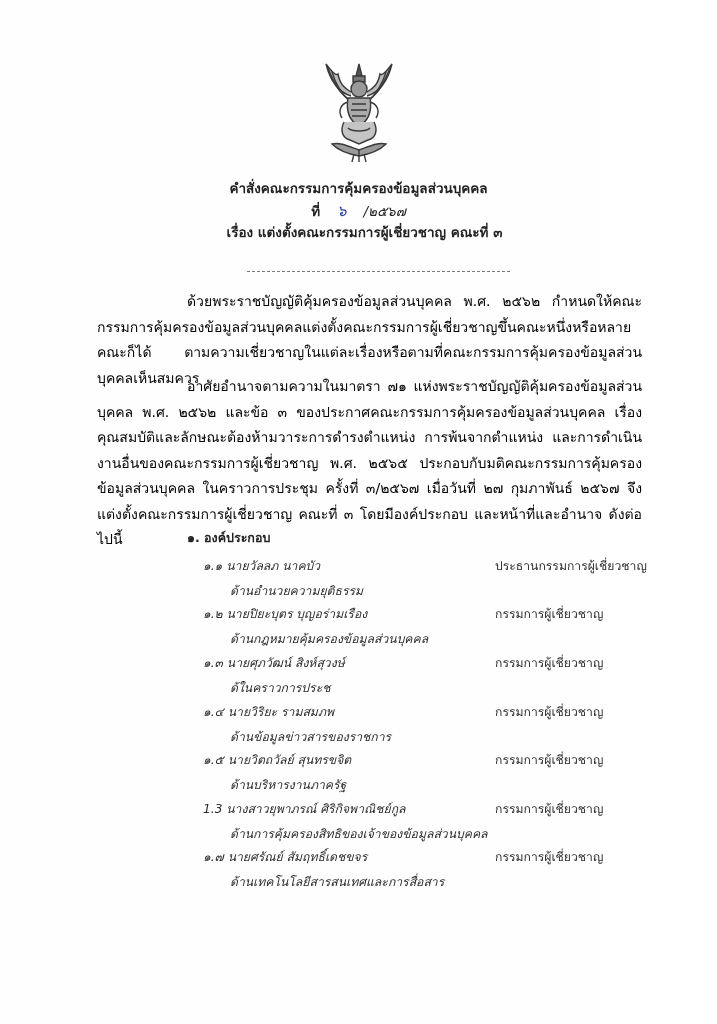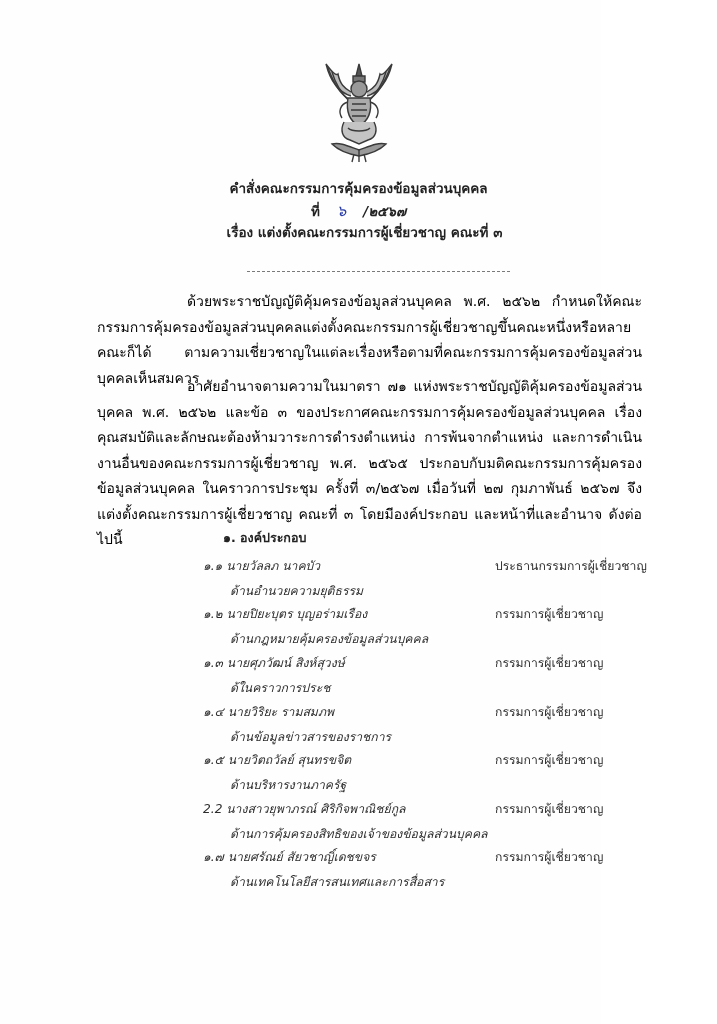--- a/index.html
+++ b/index.html
@@ -39,21 +39,21 @@
   .h3 { top: 221px; margin-left: 6px; }
   .order-no {
     display: inline-block;
     width: 34px;
     text-align: center;
     color: #2b3ea8;
     font-style: italic;
     font-weight: normal;
     font-size: 15px;
   }
-  .h2 .slash { font-weight: bold; font-style: italic; }
+  .h2 .slash { font-weight: normal; font-style: italic; }
   .sep {
     position: absolute;
     left: 247px; top: 271px;
     width: 263px; height: 0;
     border-top: 1.5px dashed #7a7a7a;
   }
   .para {
     position: absolute;
     left: 97px;
     width: 545px;
@@ -64,21 +64,20 @@
   }
   .para .indent { display: inline-block; width: 90px; }
   .p1 { top: 289px; }
   .p2 { top: 374px; }
   .section-title {
     position: absolute;
     left: 187px; top: 528px;
     font-size: 12.5px;
     font-weight: bold;
     color: #222;
-    margin-left: 36px;
   }
   .member {
     position: absolute;
     left: 203px;
     width: 440px;
     font-size: 12.2px;
     color: #2c2c2c;
   }
   .member .name { position: absolute; left: 0; top: 0; white-space: nowrap; font-style: italic; }
   .member .role { position: absolute; left: 292px; top: 0; white-space: nowrap; }
@@ -155,23 +154,23 @@
     <span class="name"><span>๑.๔</span> <span>นายวิริยะ  รามสมภพ</span></span>
     <span class="role">กรรมการผู้เชี่ยวชาญ</span>
     <span class="field">ด้านข้อมูลข่าวสารของราชการ</span>
   </div>
   <div class="member" style="top:750px">
     <span class="name"><span>๑.๕</span> <span>นายวิตถวัลย์  สุนทรขจิต</span></span>
     <span class="role">กรรมการผู้เชี่ยวชาญ</span>
     <span class="field">ด้านบริหารงานภาครัฐ</span>
   </div>
   <div class="member" style="top:799px">
-    <span class="name"><span>2.2</span> <span>นางสาวยุพาภรณ์  ศิริกิจพาณิชย์กูล</span></span>
+    <span class="name"><span>1.3</span> <span>นางสาวยุพาภรณ์  ศิริกิจพาณิชย์กูล</span></span>
     <span class="role">กรรมการผู้เชี่ยวชาญ</span>
     <span class="field">ด้านการคุ้มครองสิทธิของเจ้าของข้อมูลส่วนบุคคล</span>
   </div>
   <div class="member" style="top:847px">
-    <span class="name"><span>๑.๗</span> <span>นายศรัณย์  สัยวชาญิ์เดชขจร</span></span>
+    <span class="name"><span>๑.๗</span> <span>นายศรัณย์  สัมฤทธิ์เดชขจร</span></span>
     <span class="role">กรรมการผู้เชี่ยวชาญ</span>
     <span class="field">ด้านเทคโนโลยีสารสนเทศและการสื่อสาร</span>
   </div>
 
 </div>
 
 </body></html>

